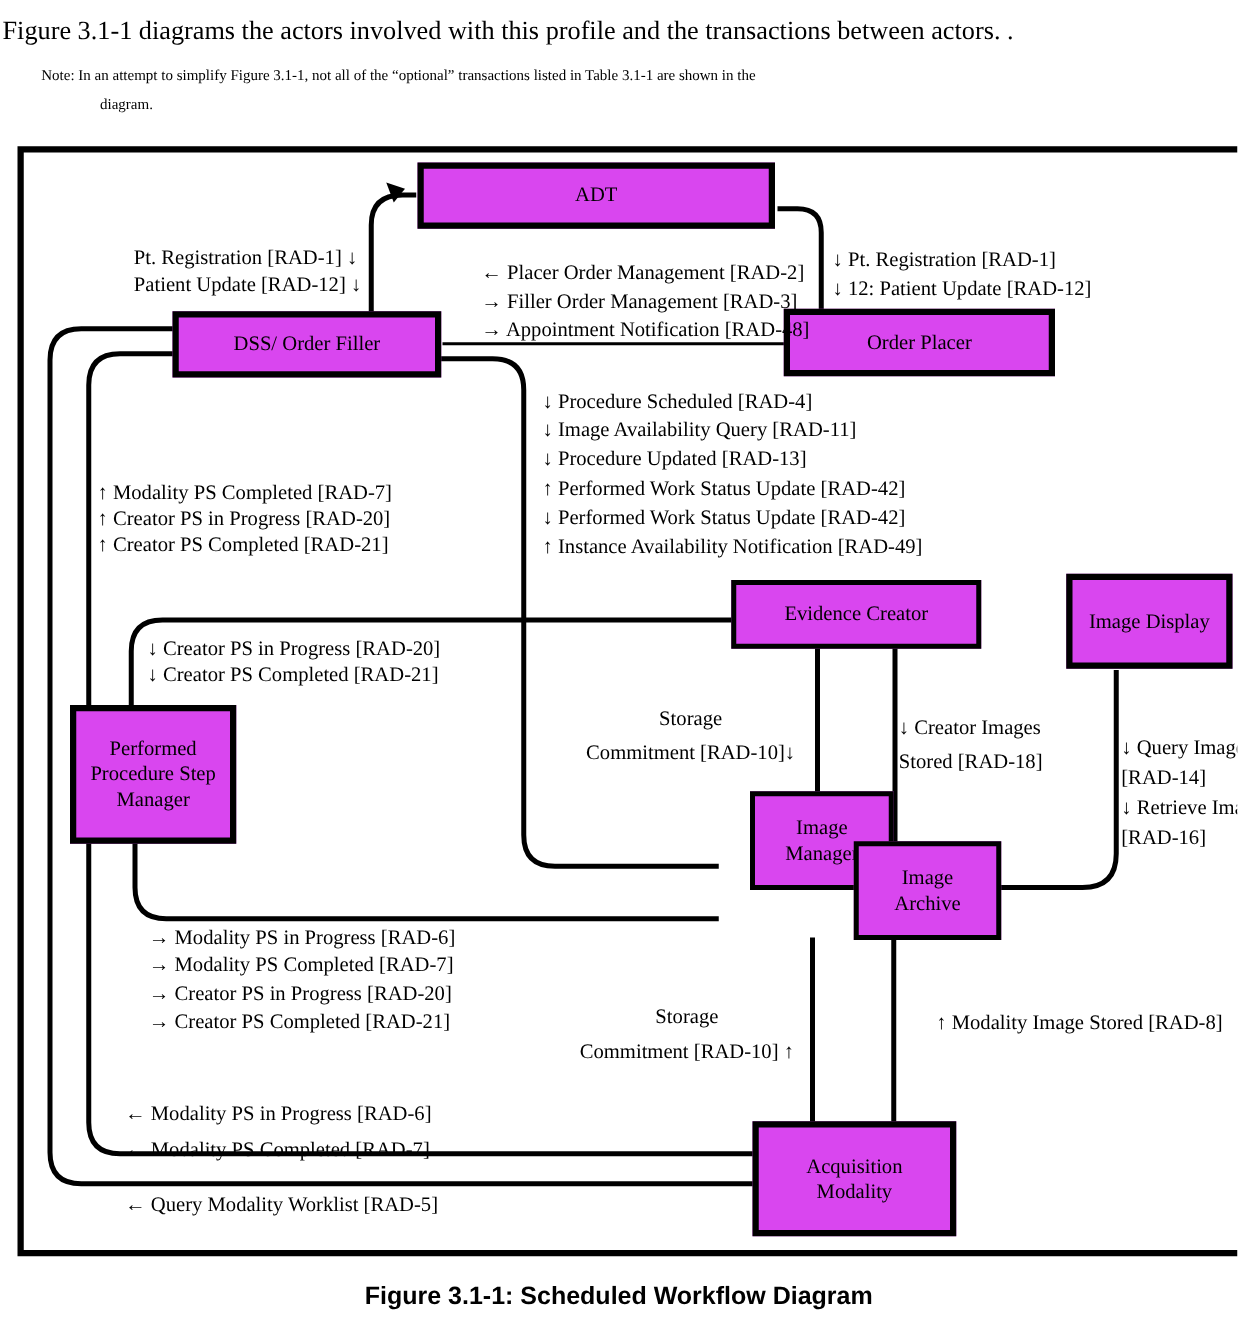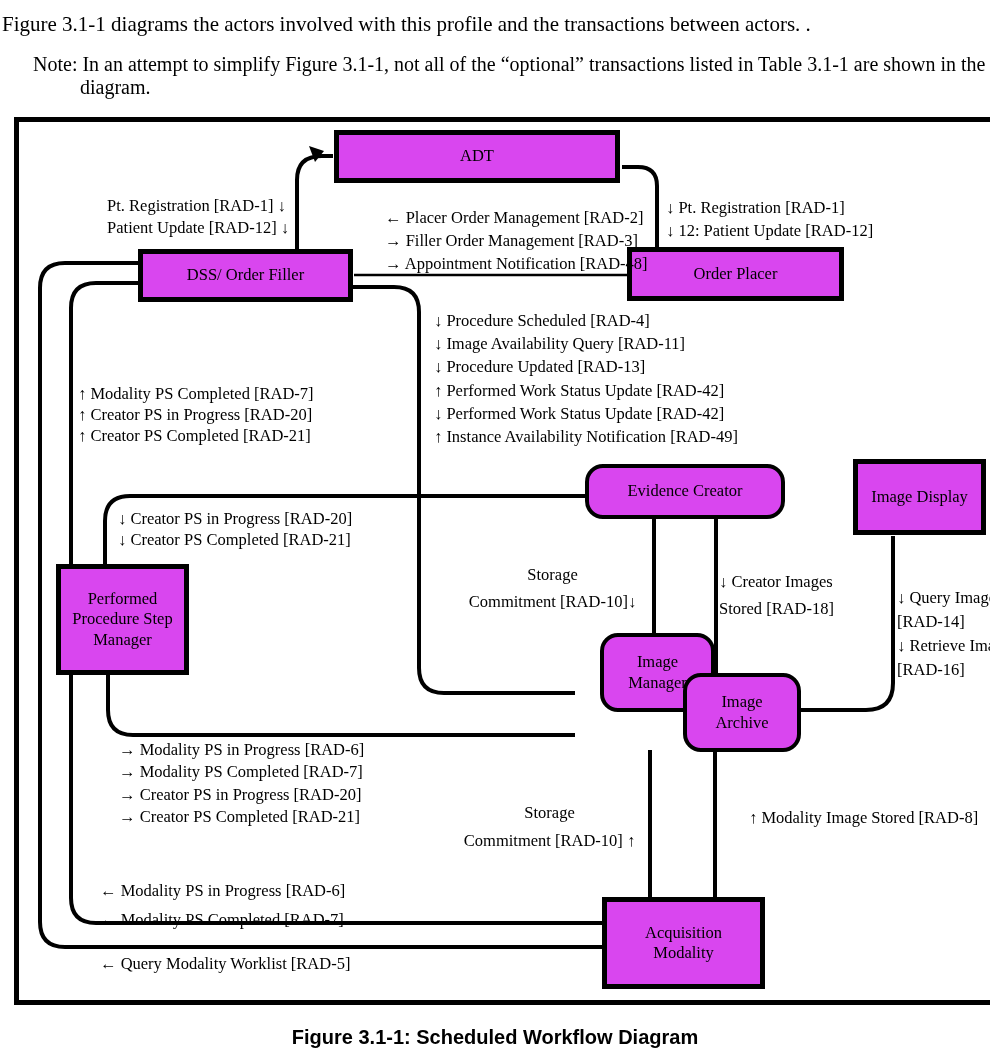--- a/index.html
+++ b/index.html
@@ -1,27 +1,27 @@
 <!DOCTYPE html>
 <html><head>
 <meta charset="utf-8">
 <style>
   html,body{margin:0;padding:0;background:#fff;}
   #page{position:relative;width:990px;height:1060px;background:#fff;overflow:hidden;
         font-family:"Liberation Serif",serif;color:#000;}
   .abs{position:absolute;}
   #doc-title{left:2px;top:12px;font-size:21px;white-space:nowrap;}
-  .note-line{font-size:20px;white-space:nowrap;}
+  .note-line{font-size:12px;white-space:nowrap;}
   #frame{left:14px;top:117px;width:1010px;height:888px;border:5px solid #000;box-sizing:border-box;z-index:0;}
   #wires{left:0;top:0;width:990px;height:1060px;z-index:1;}
   #wires path{stroke:#000;fill:none;}
   .actor{z-index:2;background:#d946ef;border:5px solid #000;box-sizing:border-box;
          display:flex;align-items:center;justify-content:center;text-align:center;
          font-size:16.5px;line-height:1.22;}
-  .actor.thin{border-width:4px;border-radius:18px;}
+  .actor.thin{border-width:4px;}
   .lbl{z-index:3;font-size:16.5px;white-space:nowrap;}
   .lbl div{white-space:nowrap;}
   .caption{left:0;top:1026px;width:990px;text-align:center;
            font-family:Liberation Sans, sans-serif;font-weight:bold;font-size:20px;}
 </style>
 </head>
 <body>
 
 <div id="page">
 

